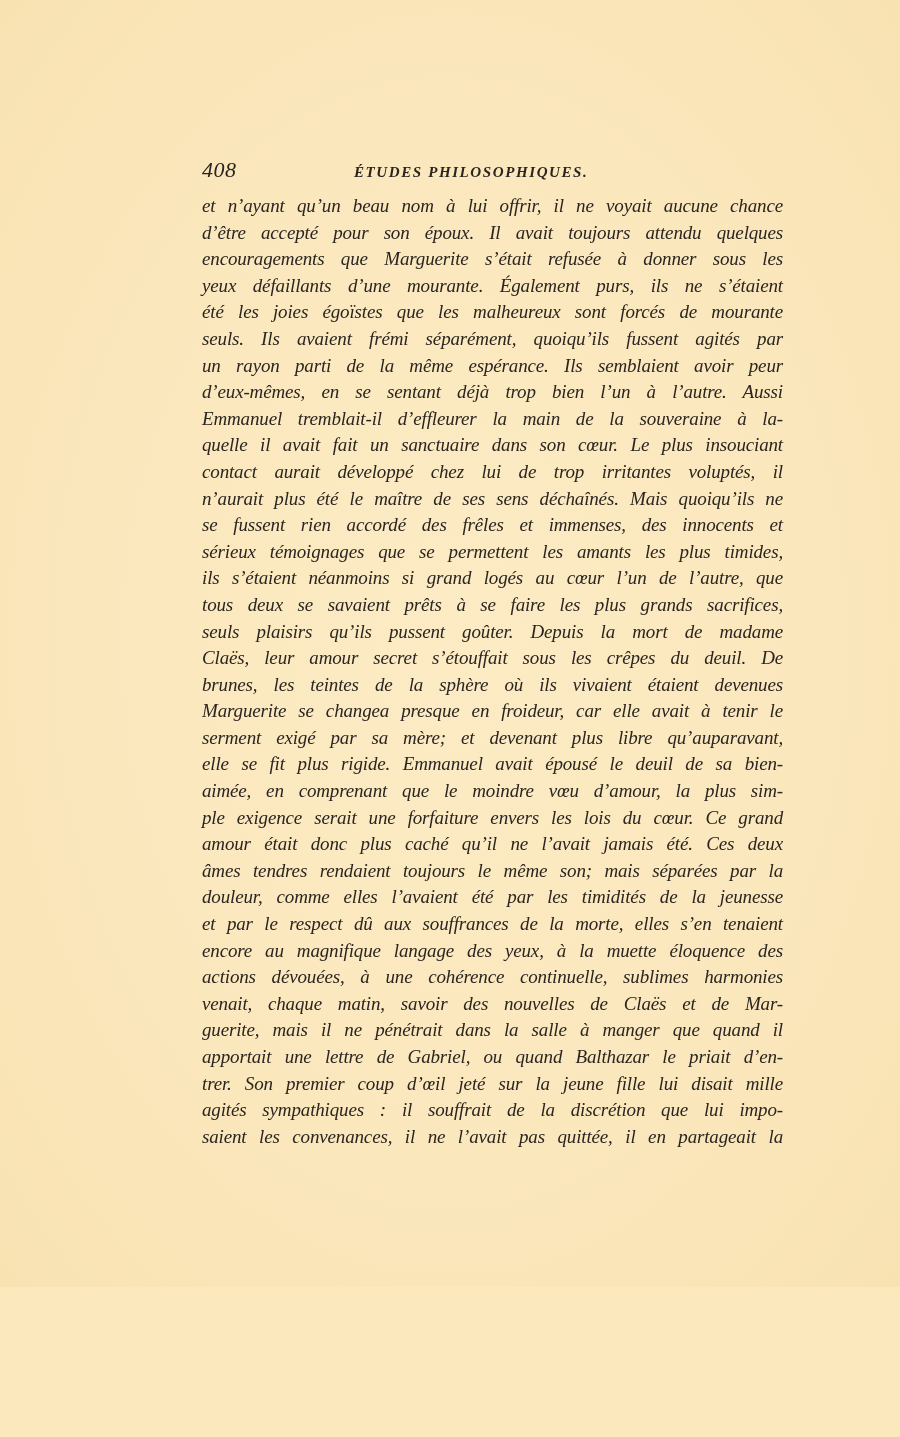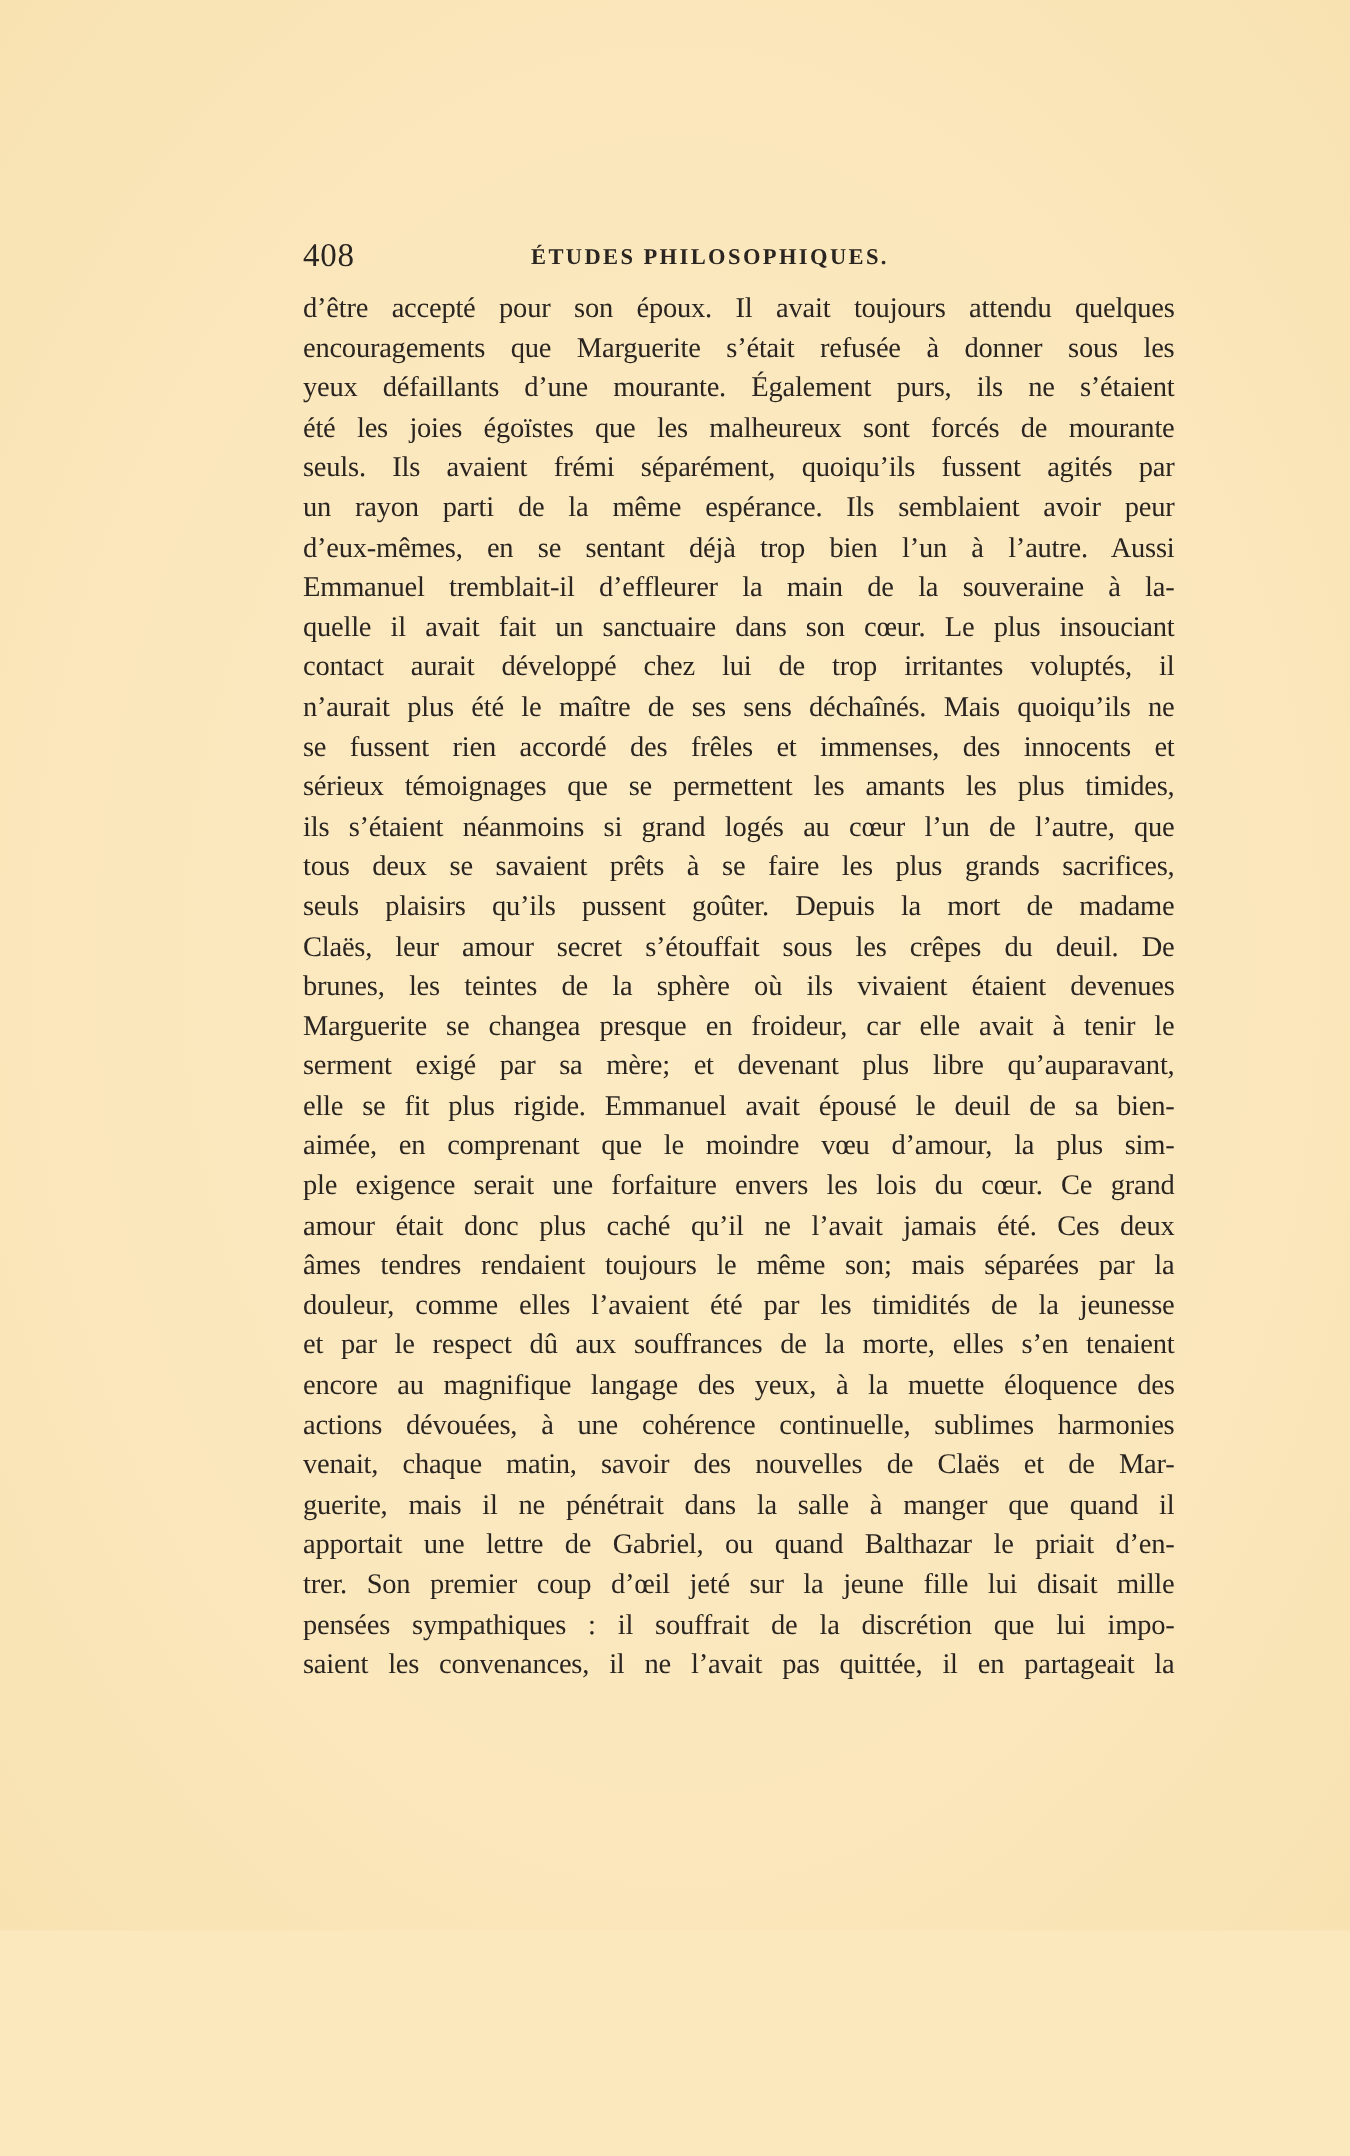--- a/index.html
+++ b/index.html
@@ -14,20 +14,21 @@
       overflow: hidden;
       font-family: "Liberation Serif", "DejaVu Serif", serif;
       color: #2a2520;
     }
     .page {
       position: absolute;
       left: 0; top: 0;
       width: 900px; height: 1287px;
       background:
         radial-gradient(ellipse at 50% 50%, #fcebc4 0%, #fbe7bc 60%, #f8e2b2 100%);
+      font-style: italic;
     }
     .running-head {
       position: absolute;
       left: 202px;
       top: 156px;
       width: 582px;
       height: 28px;
     }
     .page-number {
       position: absolute;
@@ -66,20 +67,21 @@
   </style>
 </head>
 <body>
 
 <div class="page">
   <div class="running-head">
     <span class="page-number">408</span>
     <span class="running-title">ÉTUDES PHILOSOPHIQUES.</span>
   </div>
   <div class="text-block" id="text-block">
+      <span class="line">et n’ayant qu’un beau nom à lui offrir, il ne voyait aucune chance</span>
       <span class="line">d’être accepté pour son époux. Il avait toujours attendu quelques</span>
       <span class="line">encouragements que Marguerite s’était refusée à donner sous les</span>
       <span class="line">yeux défaillants d’une mourante. Également purs, ils ne s’étaient</span>
       <span class="line">été les joies égoïstes que les malheureux sont forcés de mourante</span>
       <span class="line">seuls. Ils avaient frémi séparément, quoiqu’ils fussent agités par</span>
       <span class="line">un rayon parti de la même espérance. Ils semblaient avoir peur</span>
       <span class="line">d’eux-mêmes, en se sentant déjà trop bien l’un à l’autre. Aussi</span>
       <span class="line">Emmanuel tremblait-il d’effleurer la main de la souveraine à la-</span>
       <span class="line">quelle il avait fait un sanctuaire dans son cœur. Le plus insouciant</span>
       <span class="line">contact aurait développé chez lui de trop irritantes voluptés, il</span>
@@ -99,16 +101,16 @@
       <span class="line">amour était donc plus caché qu’il ne l’avait jamais été. Ces deux</span>
       <span class="line">âmes tendres rendaient toujours le même son; mais séparées par la</span>
       <span class="line">douleur, comme elles l’avaient été par les timidités de la jeunesse</span>
       <span class="line">et par le respect dû aux souffrances de la morte, elles s’en tenaient</span>
       <span class="line">encore au magnifique langage des yeux, à la muette éloquence des</span>
       <span class="line">actions dévouées, à une cohérence continuelle, sublimes harmonies</span>
       <span class="line">venait, chaque matin, savoir des nouvelles de Claës et de Mar-</span>
       <span class="line">guerite, mais il ne pénétrait dans la salle à manger que quand il</span>
       <span class="line">apportait une lettre de Gabriel, ou quand Balthazar le priait d’en-</span>
       <span class="line">trer. Son premier coup d’œil jeté sur la jeune fille lui disait mille</span>
-      <span class="line">pensées sympathiques : il souffrait de la discrétion que lui impo-</span>
+      <span class="line">agités sympathiques : il souffrait de la discrétion que lui impo-</span>
       <span class="line">saient les convenances, il ne l’avait pas quittée, il en partageait la</span>
     </div>
 </div>
 
 </body></html>

